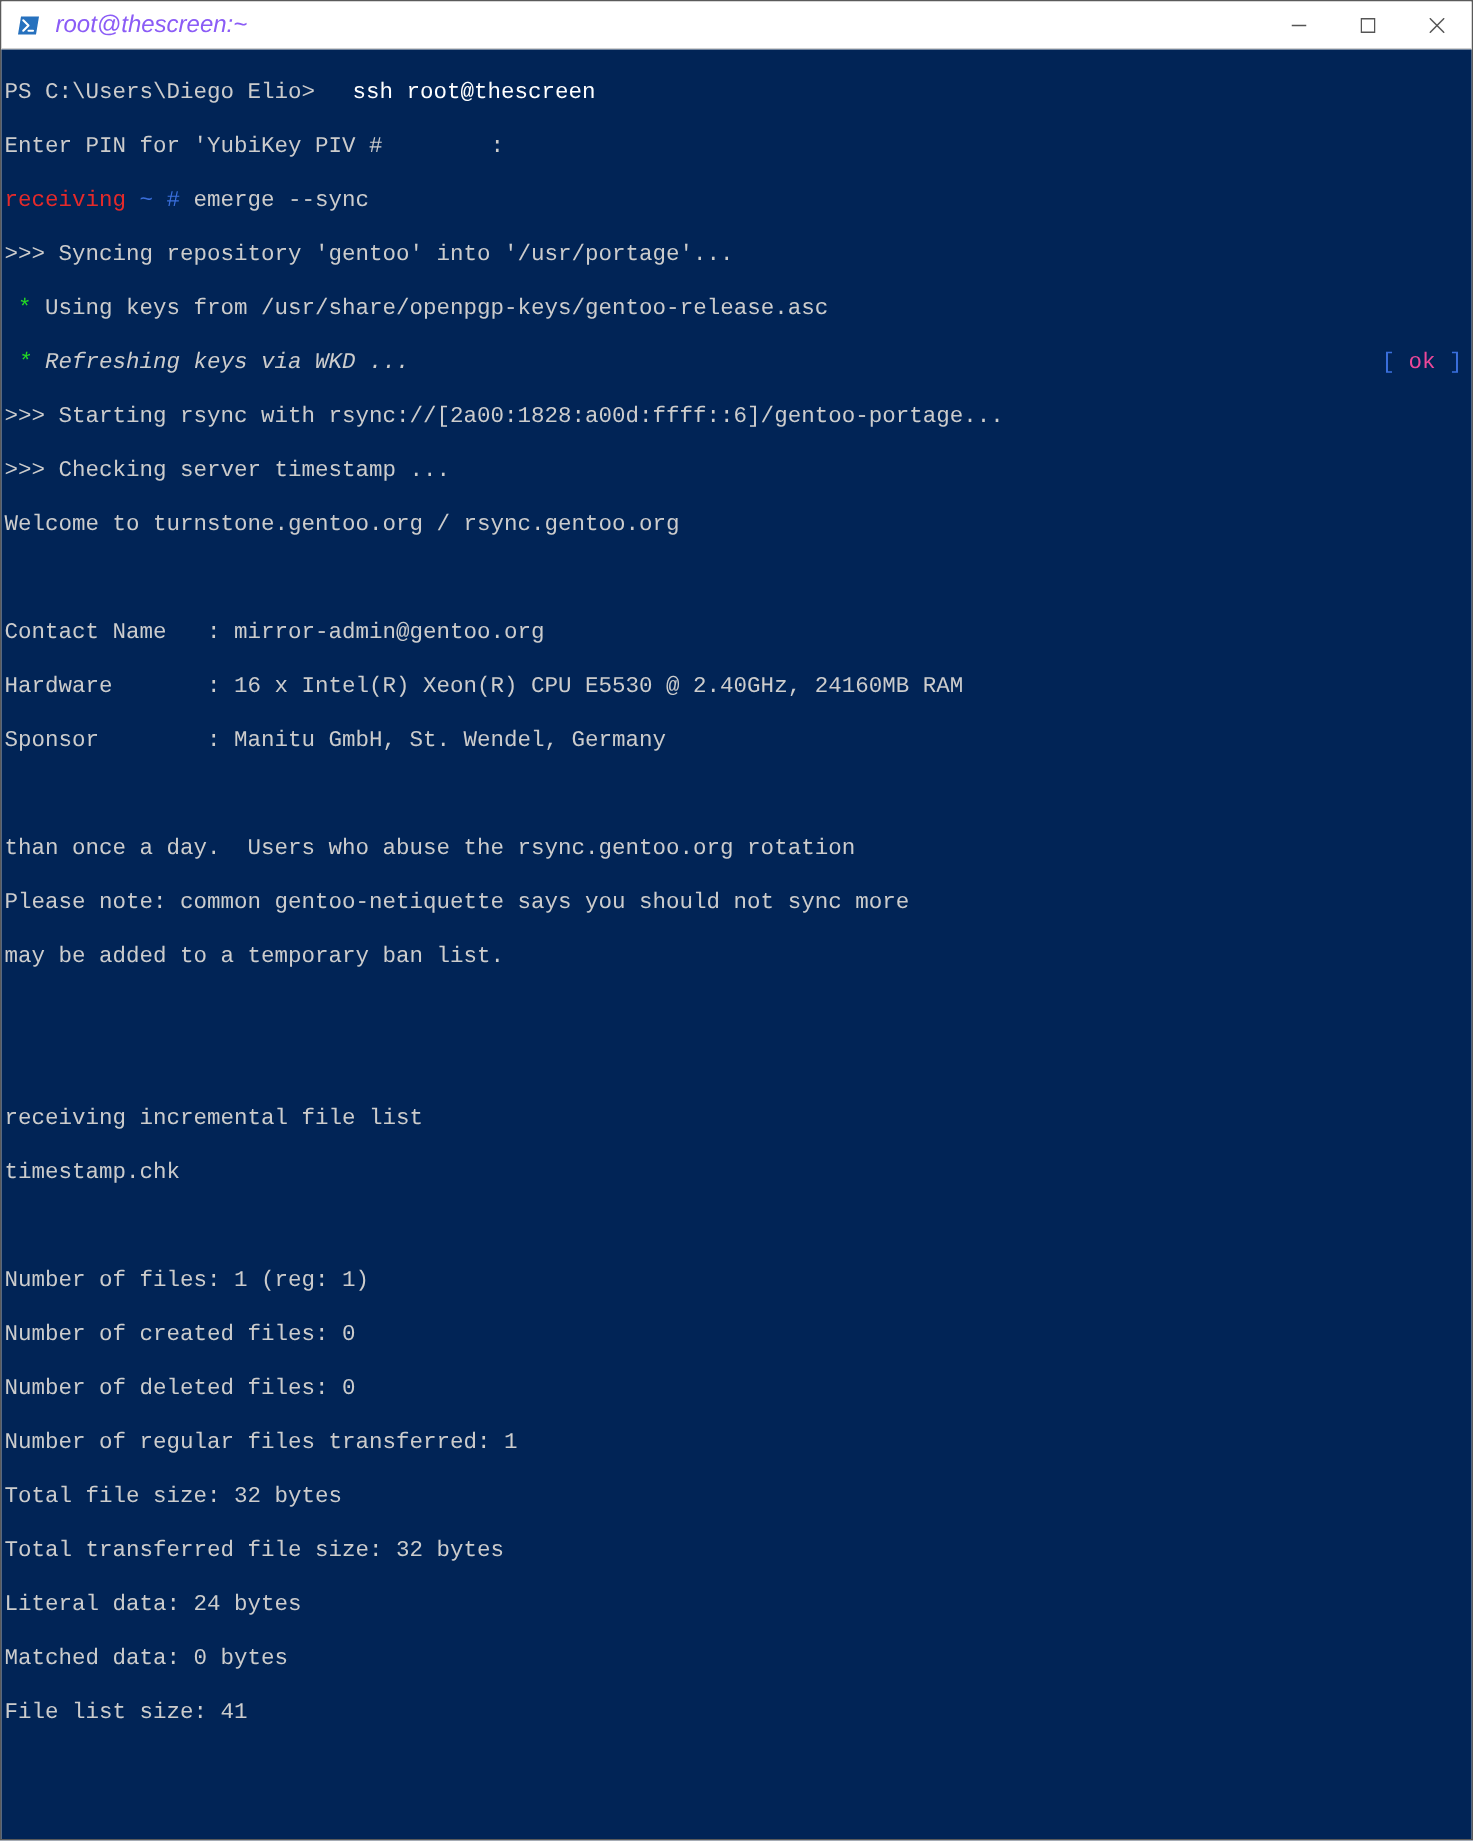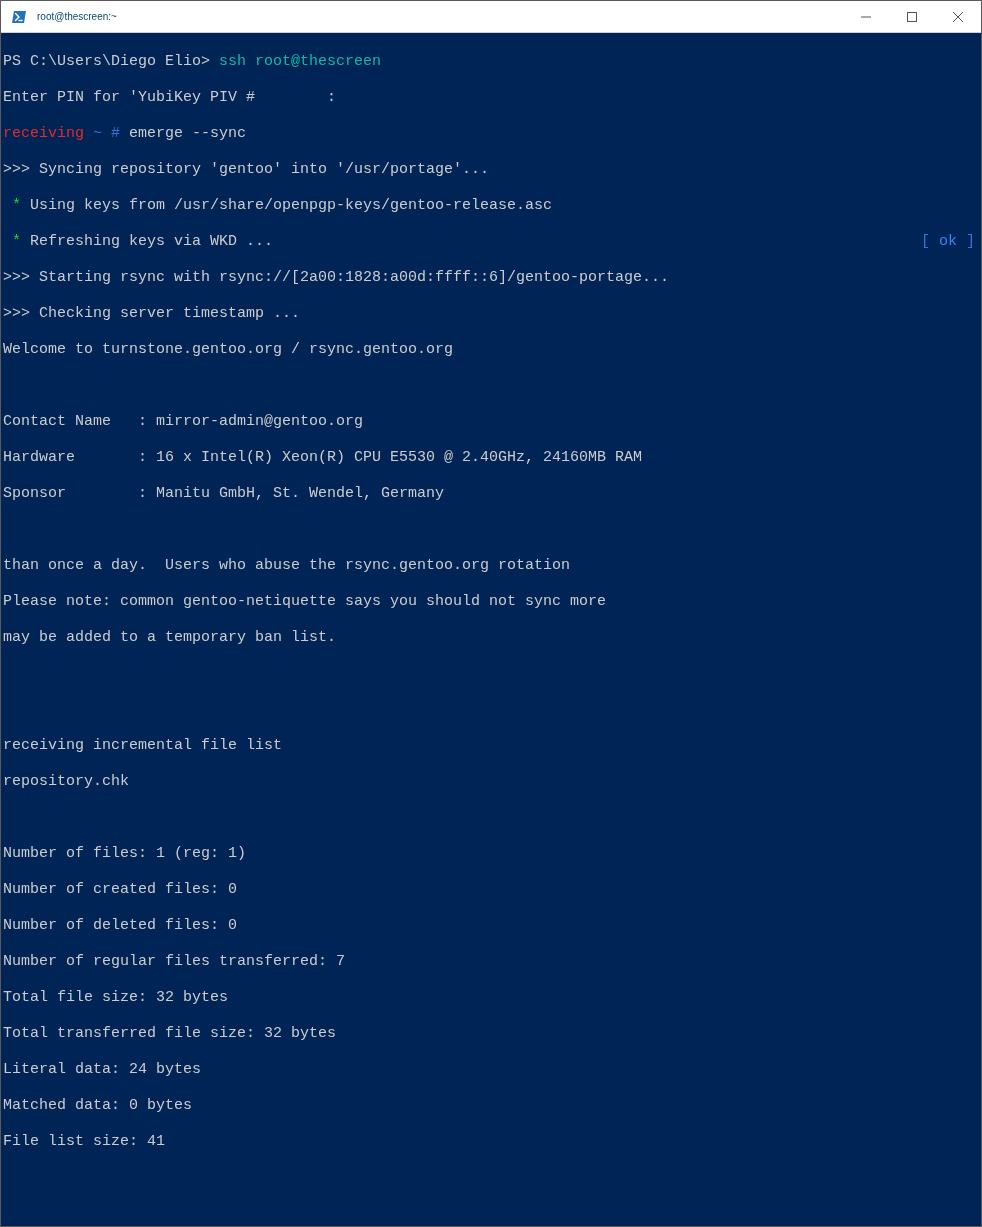--- a/index.html
+++ b/index.html
@@ -26,22 +26,23 @@
   }
   .titlebar .icon {
     width: 18px; height: 18px;
     margin: 0 8px 0 10px;
     display: inline-flex;
     align-items: center;
     justify-content: center;
   }
   .titlebar .title {
     flex: 1;
-    font-size: 10px;
-    color: #0c4a6e;
+    font-size: 16px;
+    color: #8b5cf6;
+    font-style: italic;
   }
   .win-controls {
     display: flex;
     height: 100%;
   }
   .win-btn {
     width: 46px;
     height: 100%;
     display: flex;
     align-items: center;
@@ -55,27 +56,27 @@
     color: #cccccc;
     font-family: Consolas, "Courier New", monospace;
     font-size: 15px;
     line-height: 18px;
     white-space: pre;
     padding: 2px 2px;
     overflow: hidden;
     position: relative;
   }
   .line { white-space: pre; }
-  .yellow { color: #14b8a6; }
+  .yellow { color: #ffffff; margin-left: 16px; }
   .red    { color: #e52a2a; }
   .blue   { color: #3a6fdc; }
   .green  { color: #23d923; }
-  .lgreen { color: #3b82f6; }
+  .lgreen { color: #ec4899; }
   .okline { display: flex; }
-  .okline .left { flex: 1; }
+  .okline .left { flex: 1; font-style: italic; }
   .okline .right { padding-right: 4px; }
 </style>
 </head>
 <body>
 
 <div class="window">
 
   <div class="titlebar">
     <span class="icon">
       <svg width="16" height="16" viewBox="0 0 16 16">
@@ -119,26 +120,26 @@
 <div class="line">Contact Name   : mirror-admin@gentoo.org</div>
 <div class="line">Hardware       : 16 x Intel(R) Xeon(R) CPU E5530 @ 2.40GHz, 24160MB RAM</div>
 <div class="line">Sponsor        : Manitu GmbH, St. Wendel, Germany</div>
 <div class="line"> </div>
 <div class="line">than once a day.  Users who abuse the rsync.gentoo.org rotation</div>
 <div class="line">Please note: common gentoo-netiquette says you should not sync more</div>
 <div class="line">may be added to a temporary ban list.</div>
 <div class="line"> </div>
 <div class="line"> </div>
 <div class="line">receiving incremental file list</div>
-<div class="line">repository.chk</div>
+<div class="line">timestamp.chk</div>
 <div class="line"> </div>
 <div class="line">Number of files: 1 (reg: 1)</div>
 <div class="line">Number of created files: 0</div>
 <div class="line">Number of deleted files: 0</div>
-<div class="line">Number of regular files transferred: 7</div>
+<div class="line">Number of regular files transferred: 1</div>
 <div class="line">Total file size: 32 bytes</div>
 <div class="line">Total transferred file size: 32 bytes</div>
 <div class="line">Literal data: 24 bytes</div>
 <div class="line">Matched data: 0 bytes</div>
 <div class="line">File list size: 41</div>
 
 
 
 
 

